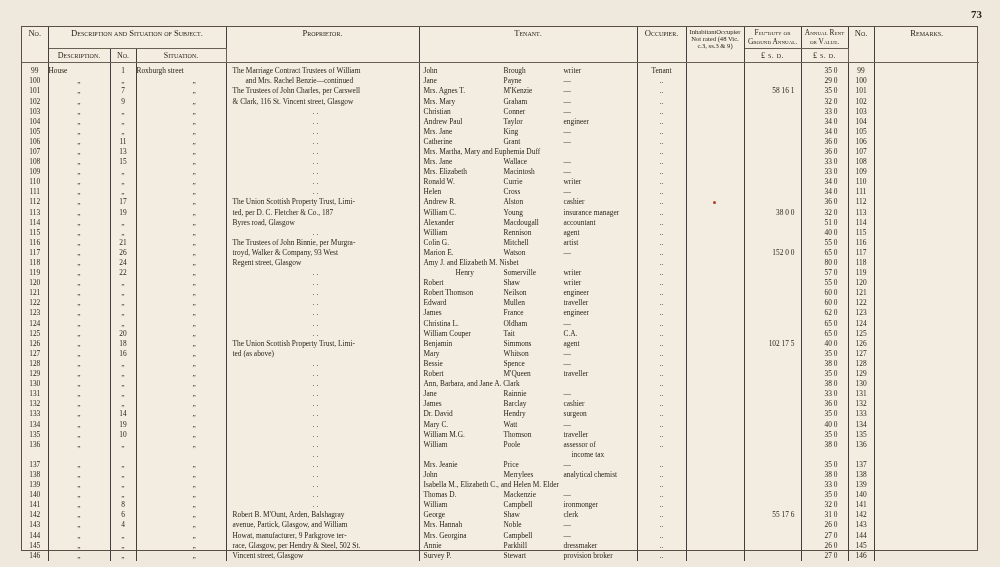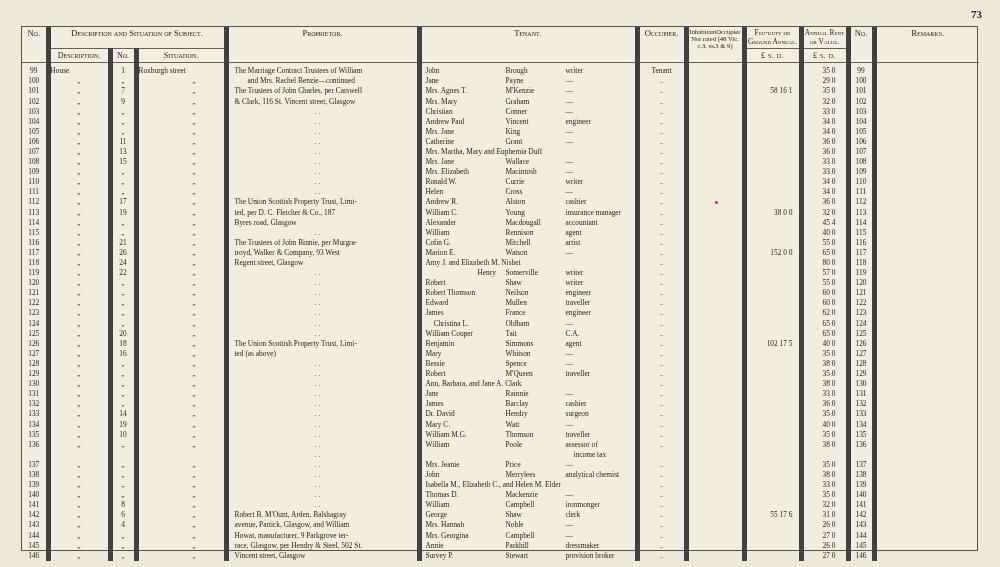--- a/index.html
+++ b/index.html
@@ -36,21 +36,21 @@
     box-sizing:border-box;
   }
   table{
     border-collapse:collapse;
     width:100%;height:100%;
     table-layout:fixed;
     font-size:7.4px;
   }
   th,td{
     border-left:1px solid #6a6051;
-    border-right:5px solid #404040;
+    border-right:1px solid #404040;
     padding:0;
     vertical-align:top;
   }
   thead th{
     border-bottom:1px solid #6a6051;
     border-top:none;
     font-weight:normal;
     font-variant:small-caps;
     font-size:8.6px;
     text-align:center;
@@ -479,21 +479,21 @@
                   <span style="position: absolute; left: 84px;">Graham</span>
                   <span style="position: absolute; left: 144px;">—</span>
                 </div>
                 <div class="r" style="position: relative;">
                   <span style="position: absolute; left: 4px;">Christian</span>
                   <span style="position: absolute; left: 84px;">Conner</span>
                   <span style="position: absolute; left: 144px;">—</span>
                 </div>
                 <div class="r" style="position: relative;">
                   <span style="position: absolute; left: 4px;">Andrew Paul</span>
-                  <span style="position: absolute; left: 84px;">Vincent</span>
+                  <span style="position: absolute; left: 84px;">Taylor</span>
                   <span style="position: absolute; left: 144px;">engineer</span>
                 </div>
                 <div class="r" style="position: relative;">
                   <span style="position: absolute; left: 4px;">Mrs. Jane</span>
                   <span style="position: absolute; left: 84px;">King</span>
                   <span style="position: absolute; left: 144px;">—</span>
                 </div>
                 <div class="r" style="position: relative;">
                   <span style="position: absolute; left: 4px;">Catherine</span>
                   <span style="position: absolute; left: 84px;">Grant</span>
@@ -553,21 +553,21 @@
                   <span style="position: absolute; left: 4px;">Marion E.</span>
                   <span style="position: absolute; left: 84px;">Watson</span>
                   <span style="position: absolute; left: 144px;">—</span>
                 </div>
                 <div class="r" style="position: relative;">
                   <span style="position: absolute; left: 4px;">Amy J. and Elizabeth M. Nisbet</span>
                   <span style="position: absolute; left: 84px;"></span>
                   <span style="position: absolute; left: 144px;"></span>
                 </div>
                 <div class="r" style="position: relative;">
-                  <span style="position: absolute; left: 20px; padding-left: 36px;">Henry</span>
+                  <span style="position: absolute; left: 0; padding-left: 36px;">Henry</span>
                   <span style="position: absolute; left: 84px;">Somerville</span>
                   <span style="position: absolute; left: 144px;">writer</span>
                 </div>
                 <div class="r" style="position: relative;">
                   <span style="position: absolute; left: 4px;">Robert</span>
                   <span style="position: absolute; left: 84px;">Shaw</span>
                   <span style="position: absolute; left: 144px;">writer</span>
                 </div>
                 <div class="r" style="position: relative;">
                   <span style="position: absolute; left: 4px;">Robert Thomson</span>
@@ -578,21 +578,21 @@
                   <span style="position: absolute; left: 4px;">Edward</span>
                   <span style="position: absolute; left: 84px;">Mullen</span>
                   <span style="position: absolute; left: 144px;">traveller</span>
                 </div>
                 <div class="r" style="position: relative;">
                   <span style="position: absolute; left: 4px;">James</span>
                   <span style="position: absolute; left: 84px;">France</span>
                   <span style="position: absolute; left: 144px;">engineer</span>
                 </div>
                 <div class="r" style="position: relative;">
-                  <span style="position: absolute; left: 12px;">Christina L.</span>
+                  <span style="position: absolute; left: 4px;">Christina L.</span>
                   <span style="position: absolute; left: 84px;">Oldham</span>
                   <span style="position: absolute; left: 144px;">—</span>
                 </div>
                 <div class="r" style="position: relative;">
                   <span style="position: absolute; left: 4px;">William Couper</span>
                   <span style="position: absolute; left: 84px;">Tait</span>
                   <span style="position: absolute; left: 144px;">C.A.</span>
                 </div>
                 <div class="r" style="position: relative;">
                   <span style="position: absolute; left: 4px;">Benjamin</span>
@@ -877,21 +877,21 @@
                 <div class="r rgt" style="padding-right: 10px;">34  0</div>
                 <div class="r rgt" style="padding-right: 10px;">34  0</div>
                 <div class="r rgt" style="padding-right: 10px;">36  0</div>
                 <div class="r rgt" style="padding-right: 10px;">36  0</div>
                 <div class="r rgt" style="padding-right: 10px;">33  0</div>
                 <div class="r rgt" style="padding-right: 10px;">33  0</div>
                 <div class="r rgt" style="padding-right: 10px;">34  0</div>
                 <div class="r rgt" style="padding-right: 10px;">34  0</div>
                 <div class="r rgt" style="padding-right: 10px;">36  0</div>
                 <div class="r rgt" style="padding-right: 10px;">32  0</div>
-                <div class="r rgt" style="padding-right: 10px;">45  4</div>
+                <div class="r rgt" style="padding-right: 10px;">51  0</div>
                 <div class="r rgt" style="padding-right: 10px;">40  0</div>
                 <div class="r rgt" style="padding-right: 10px;">55  0</div>
                 <div class="r rgt" style="padding-right: 10px;">65  0</div>
                 <div class="r rgt" style="padding-right: 10px;">80  0</div>
                 <div class="r rgt" style="padding-right: 10px;">57  0</div>
                 <div class="r rgt" style="padding-right: 10px;">55  0</div>
                 <div class="r rgt" style="padding-right: 10px;">60  0</div>
                 <div class="r rgt" style="padding-right: 10px;">60  0</div>
                 <div class="r rgt" style="padding-right: 10px;">62  0</div>
                 <div class="r rgt" style="padding-right: 10px;">65  0</div>

